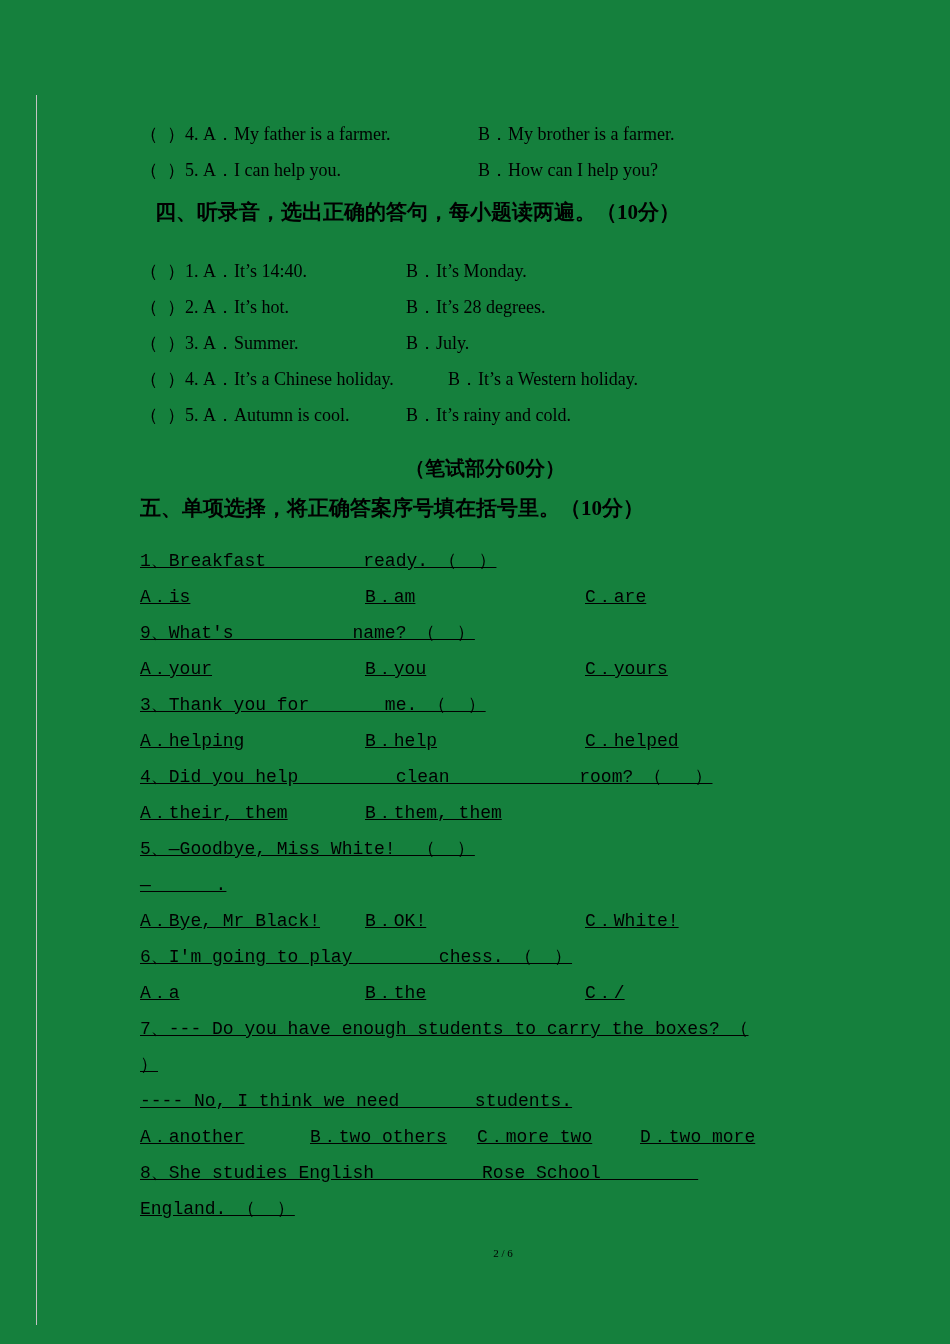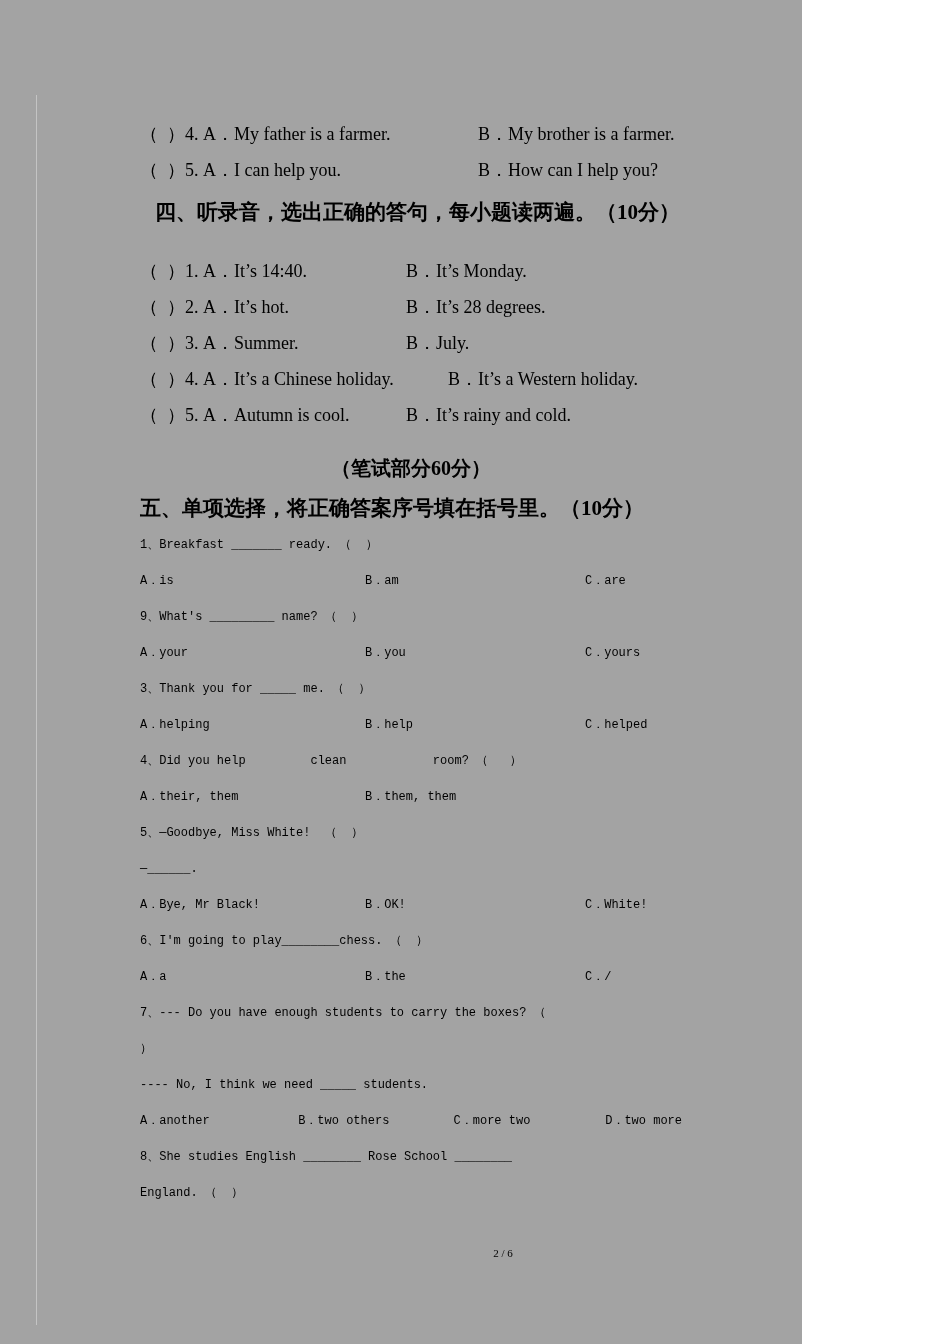--- a/index.html
+++ b/index.html
@@ -4,46 +4,46 @@
 <style>
   * { margin:0; padding:0; box-sizing:border-box; }
   html,body { background:#ffffff; }
   body {
     width:950px; height:1344px;
     font-family:"Liberation Serif", serif;
     color:#000000;
     position:relative;
     overflow:hidden;
   }
-  .page { position:relative; width:802px; height:1344px; background:#a3a3a3; }
+  .page { position:relative; width:950px; height:1344px; background:#15803d; }
   .edge-line {
     position:absolute; left:36px; top:95px; height:1230px; width:1px;
     background:#c4c4c4;
   }
   .content { padding:116px 120px 0 140px; }
 
   .serif-row { display:flex; font-size:18px; line-height:36px; font-family:"Liberation Serif", serif; }
   .left-col { white-space:pre; display:inline-block; }
   .right-col { white-space:pre; }
   .s3 { min-width:338px; }
   .s4 { min-width:266px; }
   .s4w { min-width:308px; }
 
   .heading { font-size:21px; font-weight:bold; line-height:38px; font-family:"Liberation Serif", serif; }
   .h4 { margin:5px 0 22px 15px; }
-  .h5 { margin:0 0 0 0; }
+  .h5 { margin:0 0 16px 0; }
   .center-head {
     font-size:20px; font-weight:bold; text-align:center;
     line-height:30px; margin:20px 0 6px 0;
     font-family:"Liberation Serif", serif;
   }
 
   .mono {
     font-family:"Liberation Mono","DejaVu Sans Mono",monospace;
-    font-size:12px; line-height:36px; white-space:pre;
+    font-size:18px; line-height:36px; white-space:pre;text-decoration:underline;
   }
   .opts { display:flex; }
   .opt { white-space:pre; }
   .opt-a { width:225px; }
   .opt-b { width:220px; }
   .opt-c { flex:1; }
   .opt4-a { width:170px; }
   .opt4-b { width:167px; }
   .opt4-c { width:163px; }
   .opt4-d { flex:1; }

